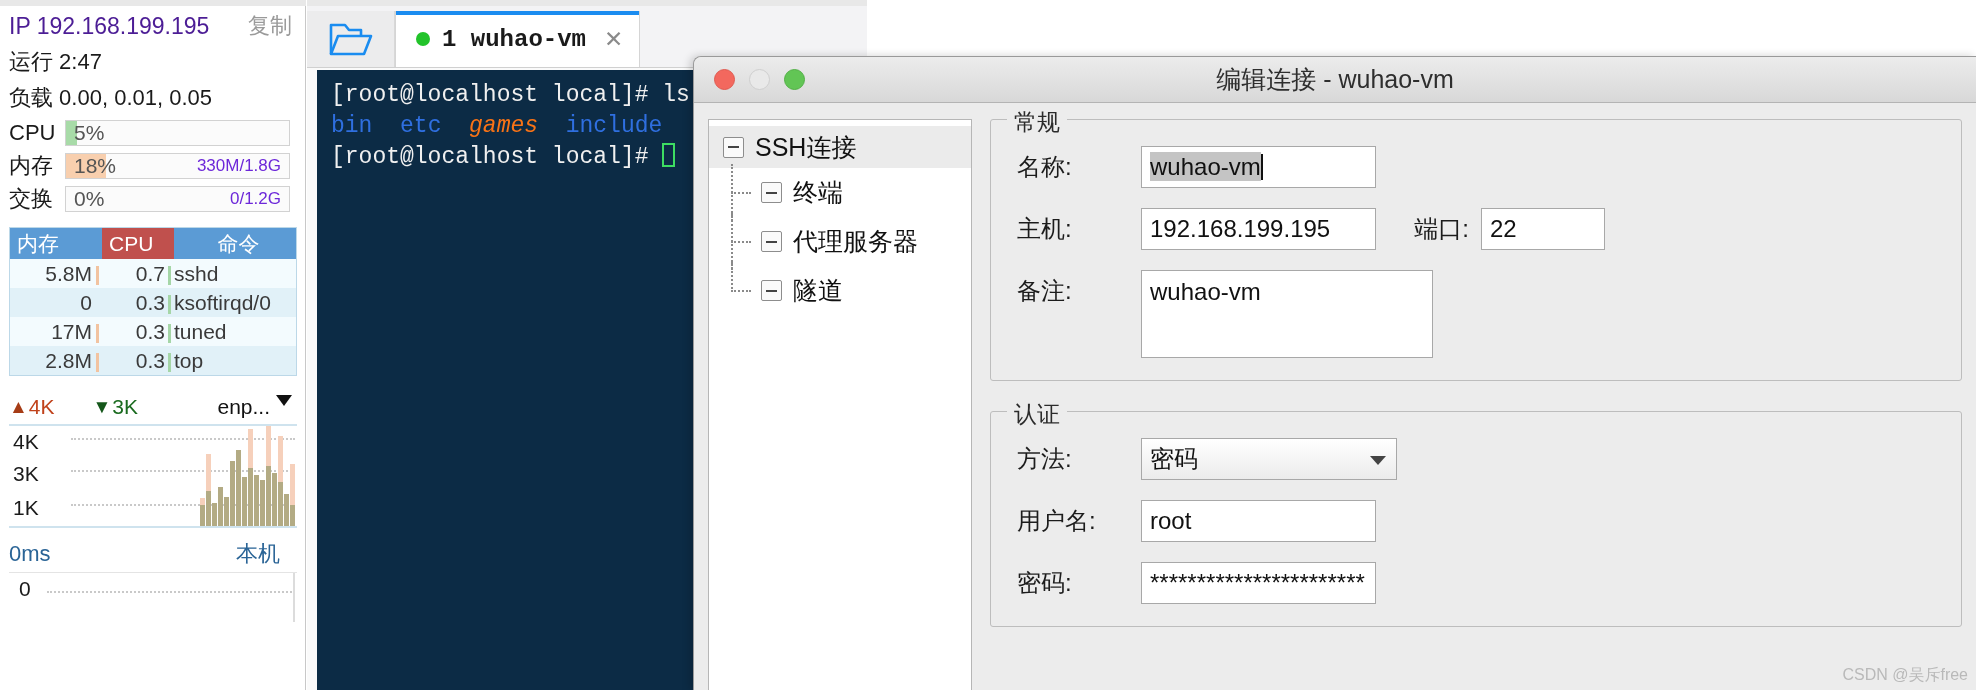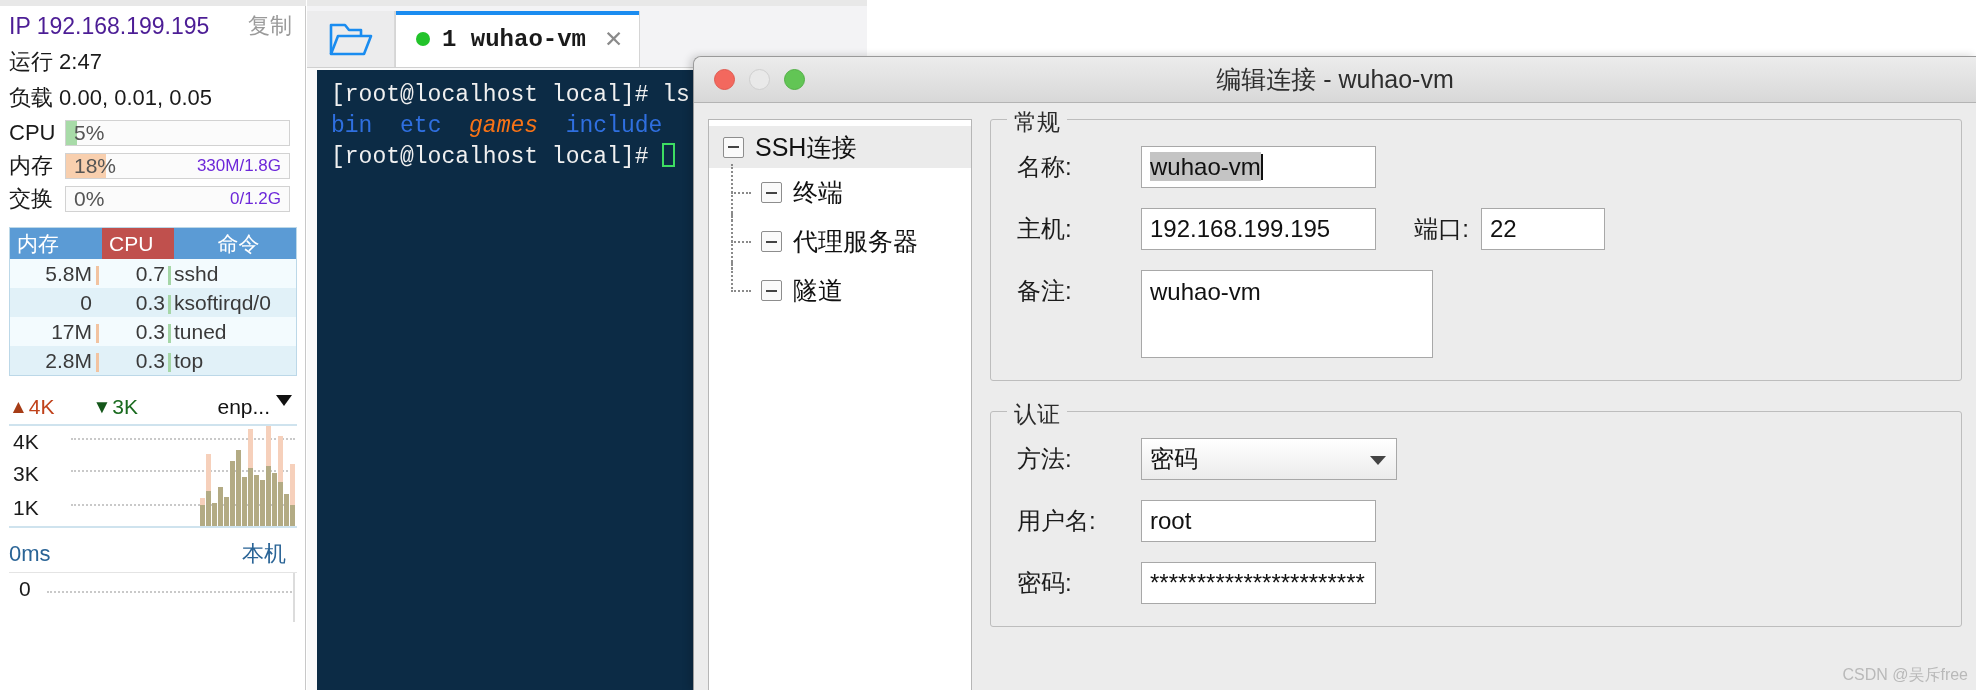--- a/index.html
+++ b/index.html
@@ -80,21 +80,21 @@
   .chart .ylab { position: absolute; left: 4px; font-size: 21px; color: #1a1a1a; }
   .chart .grid { position: absolute; left: 62px; right: 2px; height: 0;
     border-top: 2px dotted #c9c9c9; }
   .bars { position: absolute; right: 2px; bottom: 0; height: 104px; display: flex; align-items: flex-end; gap: 1px; }
   .bar { width: 5px; position: relative; }
   .bar .up { position: absolute; bottom: 0; width: 100%; background: #f6d0bb; }
   .bar .dn { position: absolute; bottom: 0; width: 100%; background: #b3ab84; }
 
   .ping-legend { display: flex; align-items: center; height: 36px; padding-left: 9px; margin-top: 8px; }
   .ping-ms { font-size: 22px; color: #2a6496; }
-  .ping-host { margin-left: auto; margin-right: 20px; font-size: 22px; color: #2a6496; }
+  .ping-host { margin-left: auto; margin-right: 26px; font-size: 22px; color: #2a6496; }
   .chart2 { position: relative; margin: 0 9px; height: 50px; border-top: 1px solid #e4e4e4; }
   .chart2 .ylab { position: absolute; left: 10px; top: 4px; font-size: 21px; color: #1a1a1a; }
   .chart2 .grid { position: absolute; left: 38px; right: 2px; top: 18px; border-top: 2px dotted #c9c9c9; }
   .chart2 .rline { position: absolute; right: 2px; top: 0; bottom: 0; width: 2px; background: #dcdcdc; }
 
   
   .termwrap { position: absolute; left: 307px; top: 0; width: 560px; height: 690px; background: #fafafa; }
   .tabstrip {
     position: absolute; left: 0; top: 6px; width: 560px; height: 62px;
     background: #f3f3f5; border-bottom: 1px solid #d0d0d0;

